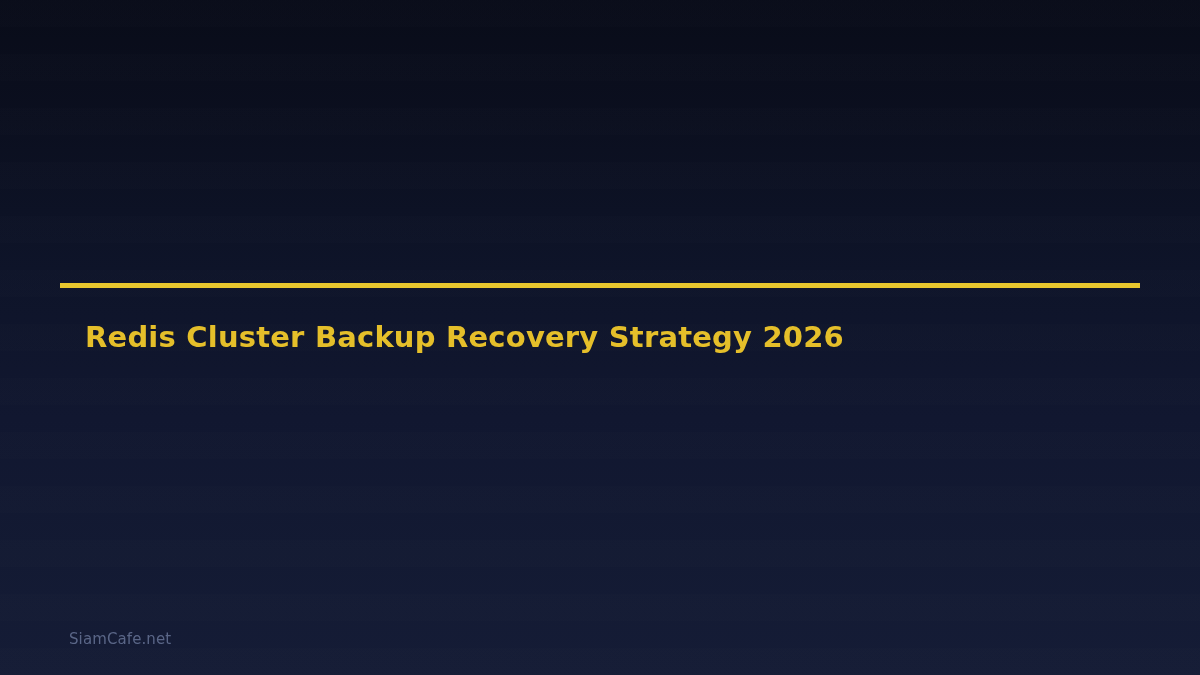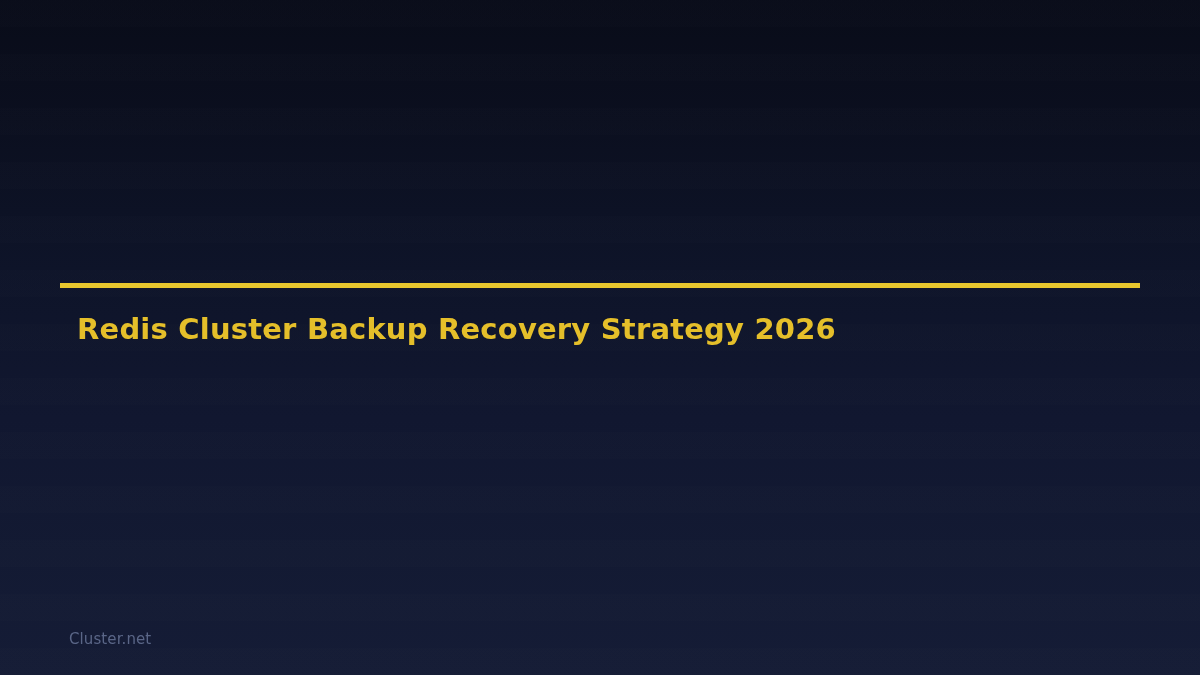--- a/index.html
+++ b/index.html
@@ -63,21 +63,21 @@
     width: 1080px;
     height: 5px;
     background: #e8c72e;
     border: 0;
     margin: 0;
     padding: 0;
     display: block;
   }
 
   .slide-title {
-    margin: 8px;
+    margin: 16px;
     padding: 0;
     position: absolute;
     left: 9px;
     top: 22px;
     white-space: nowrap;
     font-family: "DejaVu Sans", "Liberation Sans", sans-serif;
     font-size: 29px;
     font-weight: bold;
     letter-spacing: 0.2px;
     line-height: 1.15;
@@ -103,15 +103,15 @@
 </head>
 <body>
 
 <div class="slide">
 
   <div class="title-block">
     <hr class="accent-rule">
     <h1 class="slide-title">Redis Cluster Backup Recovery Strategy 2026</h1>
   </div>
 
-  <div class="footer-brand">Cluster.net</div>
+  <div class="footer-brand">SiamCafe.net</div>
 
 </div>
 
 </body></html>

